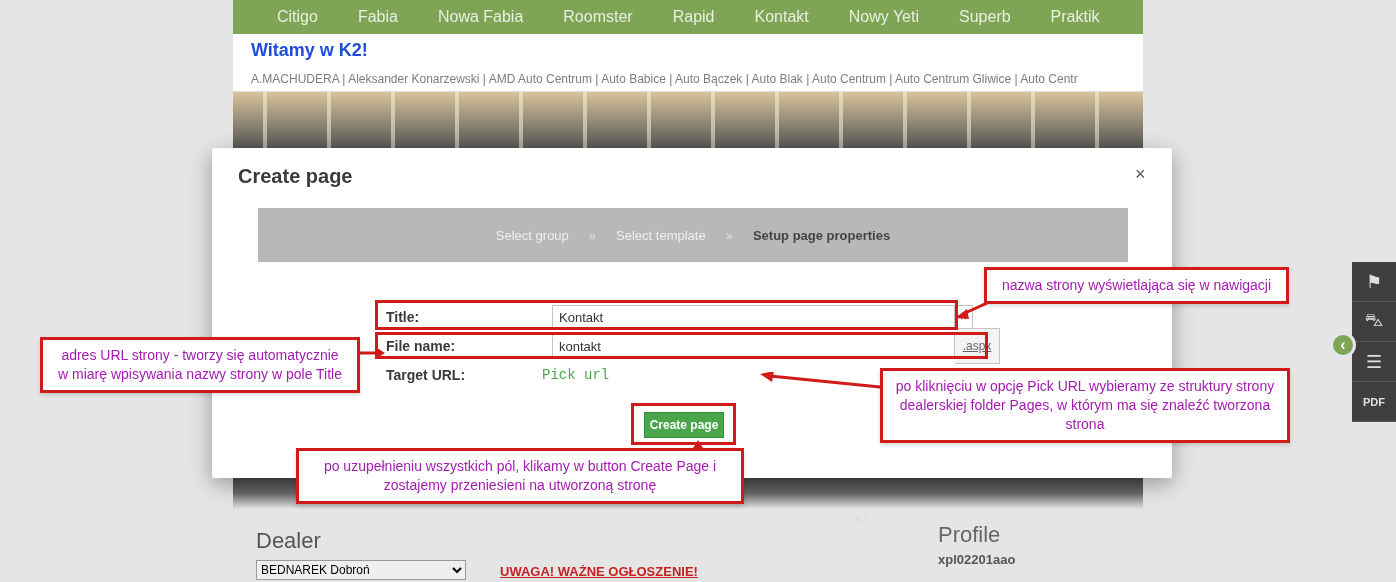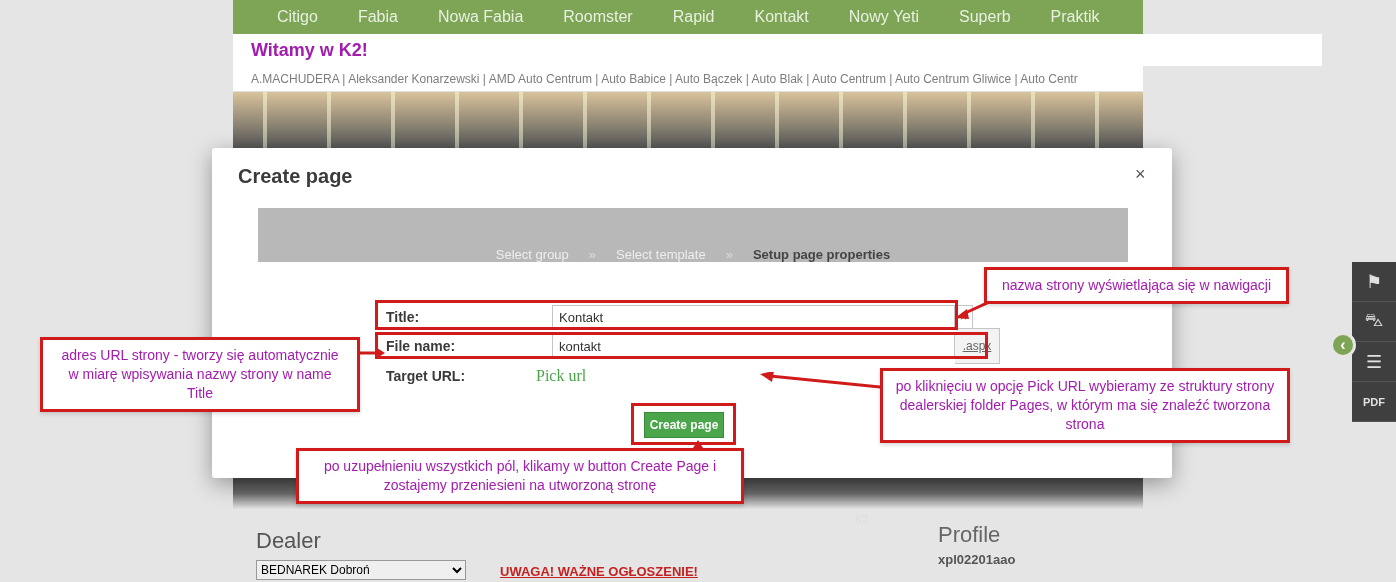--- a/index.html
+++ b/index.html
@@ -35,28 +35,28 @@
     }
     .nav-item {
       padding: 0 20px;
       color: #e8f0e0;
       font-weight: 400;
     }
     .welcome-bar {
       position: absolute;
       left: 233px;
       top: 34px;
-      width: 1089px;
+      width: 910px;
       height: 32px;
       display: flex;
       align-items: center;
       padding-left: 18px;
       font-size: 18px;
       font-weight: 700;
-      color: #a21caf;
+      color: #1d4ed8;
       background: #fff;
     }
     .dealers-bar {
       position: absolute;
       left: 233px;
       top: 66px;
       width: 910px;
       height: 26px;
       padding-left: 18px;
       font-size: 12px;
@@ -114,21 +114,21 @@
       border: none;
     }
     .steps-bar {
       position: absolute;
       left: 258px;
       top: 208px;
       width: 870px;
       height: 54px;
       background: #b8b8b8;
       display: flex;
-      align-items: flex-end;
+      align-items: center;
       justify-content: center;
       gap: 20px;
       font-size: 13px;
       color: #eee;
     }
     .steps-bar .sep { color: #ddd; }
     .steps-bar .active { color: #444; font-weight: 600; }
     .form-row {
       position: absolute;
       display: flex;
@@ -166,25 +166,26 @@
     }
     .aspx-suffix {
       width: 45px; height: 36px;
       border:1px solid #c4c4c4; border-left:none;
       background:#f3f3f3; font-size:12px;
       display:inline-flex; align-items:center; justify-content:center;
       color:#666;
       text-decoration:underline;
     }
     .pick-url {
+      margin-left: 6px;
       color: #4ba54b;
-      font-size: 16px;
+      font-size: 14px;
       cursor: pointer;
       background:none; border:none;
-      font-family:Liberation Serif, serif;
+      font-family:Liberation Mono, monospace;
     }
     .red-box {
       position: absolute;
       border: 3px solid #d11b1b;
       background: #fff;
       padding: 6px 12px;
       font-size: 14px;
       color: #a21caf;
       text-align: center;
       line-height: 1.35;
@@ -342,21 +343,21 @@
   <span class="form-label">Target URL:</span>
   <button class="pick-url">Pick url</button>
 </div>
 
 <button class="create-button">Create page</button>
 
 <div class="red-box frame-only frame-title"></div>
 <div class="red-box frame-only frame-filename"></div>
 <div class="red-box frame-only frame-button"></div>
 
-<div class="red-box callout-a">adres URL strony - tworzy się automatycznie w miarę wpisywania nazwy strony w name Title</div>
+<div class="red-box callout-a">adres URL strony - tworzy się automatycznie w miarę wpisywania nazwy strony w pole Title</div>
 <div class="red-box callout-b">nazwa strony wyświetlająca się w nawigacji</div>
 <div class="red-box callout-c">po uzupełnieniu wszystkich pól, klikamy w button Create Page i zostajemy przeniesieni na utworzoną stronę</div>
 <div class="red-box callout-d">po kliknięciu w opcję Pick URL wybieramy ze struktury strony dealerskiej folder Pages, w którym ma się znaleźć tworzona strona</div>
 
 <svg class="arrow" style="left:355px; top:346px;" width="30" height="14">
   <line x1="0" y1="7" x2="22" y2="7"></line>
     <polygon points="22,2 30,7 22,12"></polygon>
 </svg>
 <svg class="arrow" style="left:955px; top:300px;" width="34" height="20">
   <line x1="34" y1="2" x2="8" y2="14"></line>

